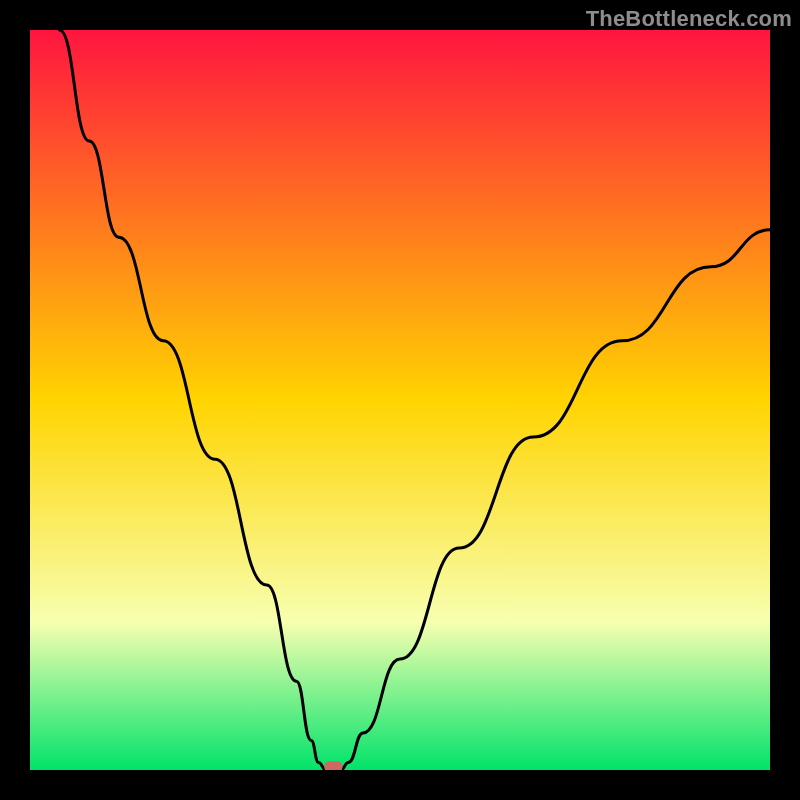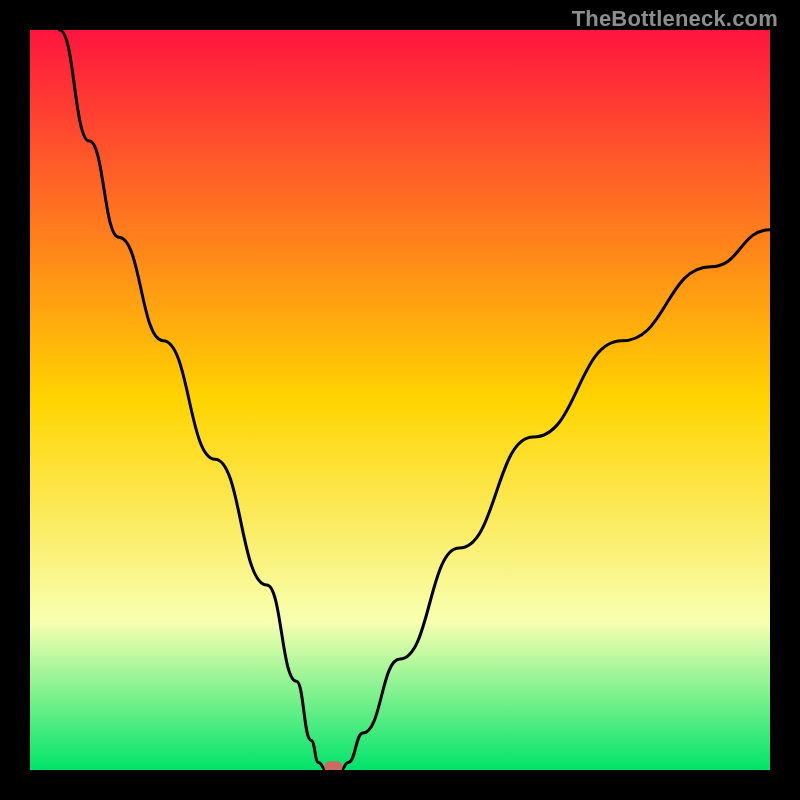--- a/index.html
+++ b/index.html
@@ -1,18 +1,18 @@
 <!DOCTYPE html>
 <html><head>
 <meta charset="utf-8">
 <style>
   html,body{margin:0;padding:0;width:800px;height:800px;overflow:hidden;background:#000;font-family:Arial,Helvetica,sans-serif}
   .frame{position:absolute;inset:0;background:#000}
   .plot{position:absolute;left:30px;top:30px;width:740px;height:740px}
-  .watermark{position:absolute;top:6px;right:22px;color:#8d8d8d;font-size:22px;font-weight:600;letter-spacing:.2px}
+  .watermark{position:absolute;top:6px;right:8px;color:#8d8d8d;font-size:22px;font-weight:600;letter-spacing:.2px}
   svg{display:block}
 </style>
 </head>
 <body>
 
 <div class="frame">
   <div class="plot">
     <svg viewBox="0 0 740 740" width="740" height="740">
       <defs>
         <linearGradient id="bg" x1="0" y1="0" x2="0" y2="1">

